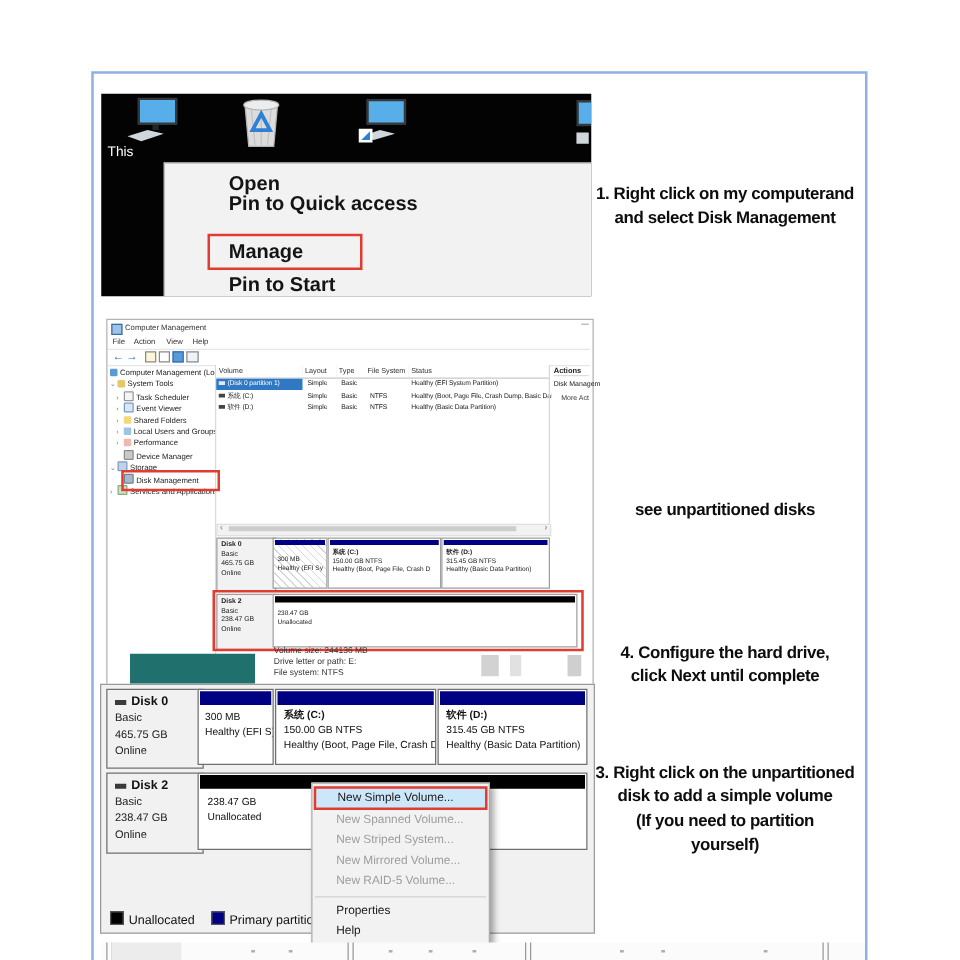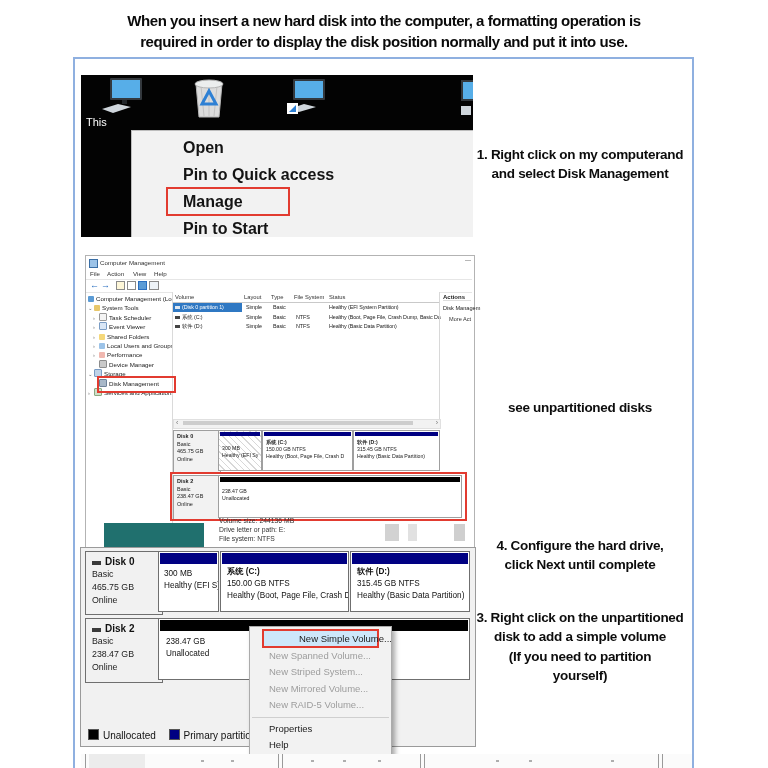--- a/index.html
+++ b/index.html
@@ -42,41 +42,37 @@
   .bsub{font-size:8.8px;color:#222;line-height:13px;white-space:nowrap}
   .bcell{position:absolute;border:1px solid #6f6f6f;background:#fff;overflow:hidden}
   .bbar{position:absolute;left:1px;right:1px;top:1px;height:11px;background:#000082}
   .bbark{position:absolute;left:1px;right:1px;top:1px;height:11px;background:#000}
   .btxt{position:absolute;font-size:8.2px;line-height:11.5px;color:#111;white-space:nowrap}
   
   #bmenu{position:absolute;left:168px;top:78px;width:141px;background:#f2f2f2;border:1px solid #ababab;
          box-shadow:3px 3px 5px rgba(0,0,0,0.35);padding:2px 0}
   .bmi{position:relative;height:16.4px;line-height:16.4px;padding-left:19px;font-size:9.5px;color:#1b1b1b;white-space:nowrap}
   .bmi.dis{color:#9d9d9d}
-  .bmi.hl{height:15px;line-height:15px;margin:0 12px;background:#cde7fa;border:2px solid #e23b30;padding-left:35px}
+  .bmi.hl{height:15px;line-height:15px;margin:0 1px;background:#cde7fa;border:2px solid #e23b30;padding-left:17px}
   .bmsep{height:0;border-top:1px solid #cfcfcf;margin:3px 2px}
   
   .sw{display:inline-block;width:9px;height:9px;margin-right:4px;vertical-align:-1px;border:1px solid #555}
   
   .expv::before{content:"⌄"} .expc::before{content:"›"}
   .arrL::before{content:"←"} .arrR::before{content:"→"}
   .dash::before{content:"—"} .scrL::before{content:"‹"} .scrR::before{content:"›"}
   
   .dbl{position:absolute;width:3px;height:14px;border-left:1px solid #9a9a9a;border-right:1px solid #9a9a9a}
   .frag{position:absolute;width:3px;height:2px;background:#aeaeae}
 </style>
 </head>
 <body>
 
 <div id="page">
 
-  <div id="title" class="abs">
-    <div>When you insert a new hard disk into the computer, a formatting operation is</div>
-    <div>required in order to display the disk position normally and put it into use.</div>
-  </div>
 
   <div id="frame" class="abs"></div>
 
   <div id="desktop" class="abs">
     <div class="abs" style="left:19px;top:3px">
       <svg width="44" height="40" viewBox="0 0 44 40">
         <rect x="10" y="0" width="32" height="22" rx="1" fill="#33383d"></rect>
         <rect x="12" y="2" width="28" height="18" fill="#57aee8"></rect>
         <rect x="22" y="22" width="5" height="4" fill="#23272b"></rect>
         <polygon points="2,31 18,26 31,29 13,35" fill="#cfd6dc"></polygon>
@@ -103,21 +99,21 @@
     <div class="abs" style="right:0;top:5px">
       <svg width="12" height="36" viewBox="0 0 12 36">
         <rect x="0" y="0" width="12" height="21" fill="#33383d"></rect>
         <rect x="2" y="2" width="10" height="17" fill="#57aee8"></rect>
         <rect x="0" y="26" width="10" height="9" fill="#cfd6dc"></rect>
       </svg>
     </div>
 
     <div id="dmenu" class="abs">
       <div class="dmi" style="top:4px;font-weight:bold">Open</div>
-      <div class="dmi" style="top:31px">Pin to Quick access</div>
+      <div class="dmi" style="top:20px">Pin to Quick access</div>
       <div class="dmi" style="top:58px">Manage</div>
       <div class="dmi" style="top:85px">Pin to Start</div>
       <div class="redbox" style="left:34px;top:56px;width:120px;height:25px"></div>
     </div>
   </div>
 
   <div id="cmwin" class="abs">
 
     <div class="abs" style="left:3px;top:3px;width:7px;height:7px;border:1px solid #3a6ea5;background:#9cc3e8"></div>
     <div class="abs nw" style="left:14px;top:3px;font-size:6.2px;color:#333">Computer Management</div>
@@ -315,21 +311,21 @@
     <div class="frag" style="left:530px;top:6px"></div>
   </div>
 
   <div class="abs instr" style="top:145px">
     <div>1. Right click on my computerand</div>
     <div>and select Disk Management</div>
   </div>
   <div class="abs instr" style="top:398px">
     <div>see unpartitioned disks</div>
   </div>
-  <div class="abs instr" style="top:536px">
+  <div class="abs instr" style="top:512px">
     <div>4. Configure the hard drive,</div>
     <div>click Next until complete</div>
   </div>
   <div class="abs instr" style="top:608px">
     <div>3. Right click on the unpartitioned</div>
     <div>disk to add a simple volume</div>
     <div>(If you need to partition</div>
     <div>yourself)</div>
   </div>
 

